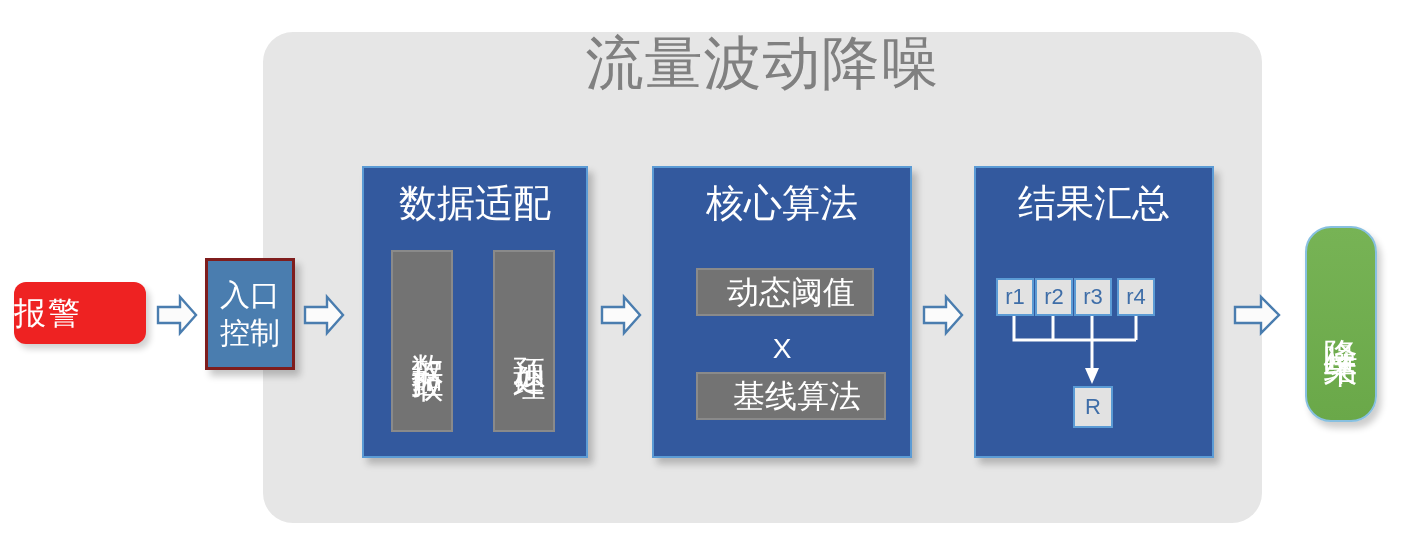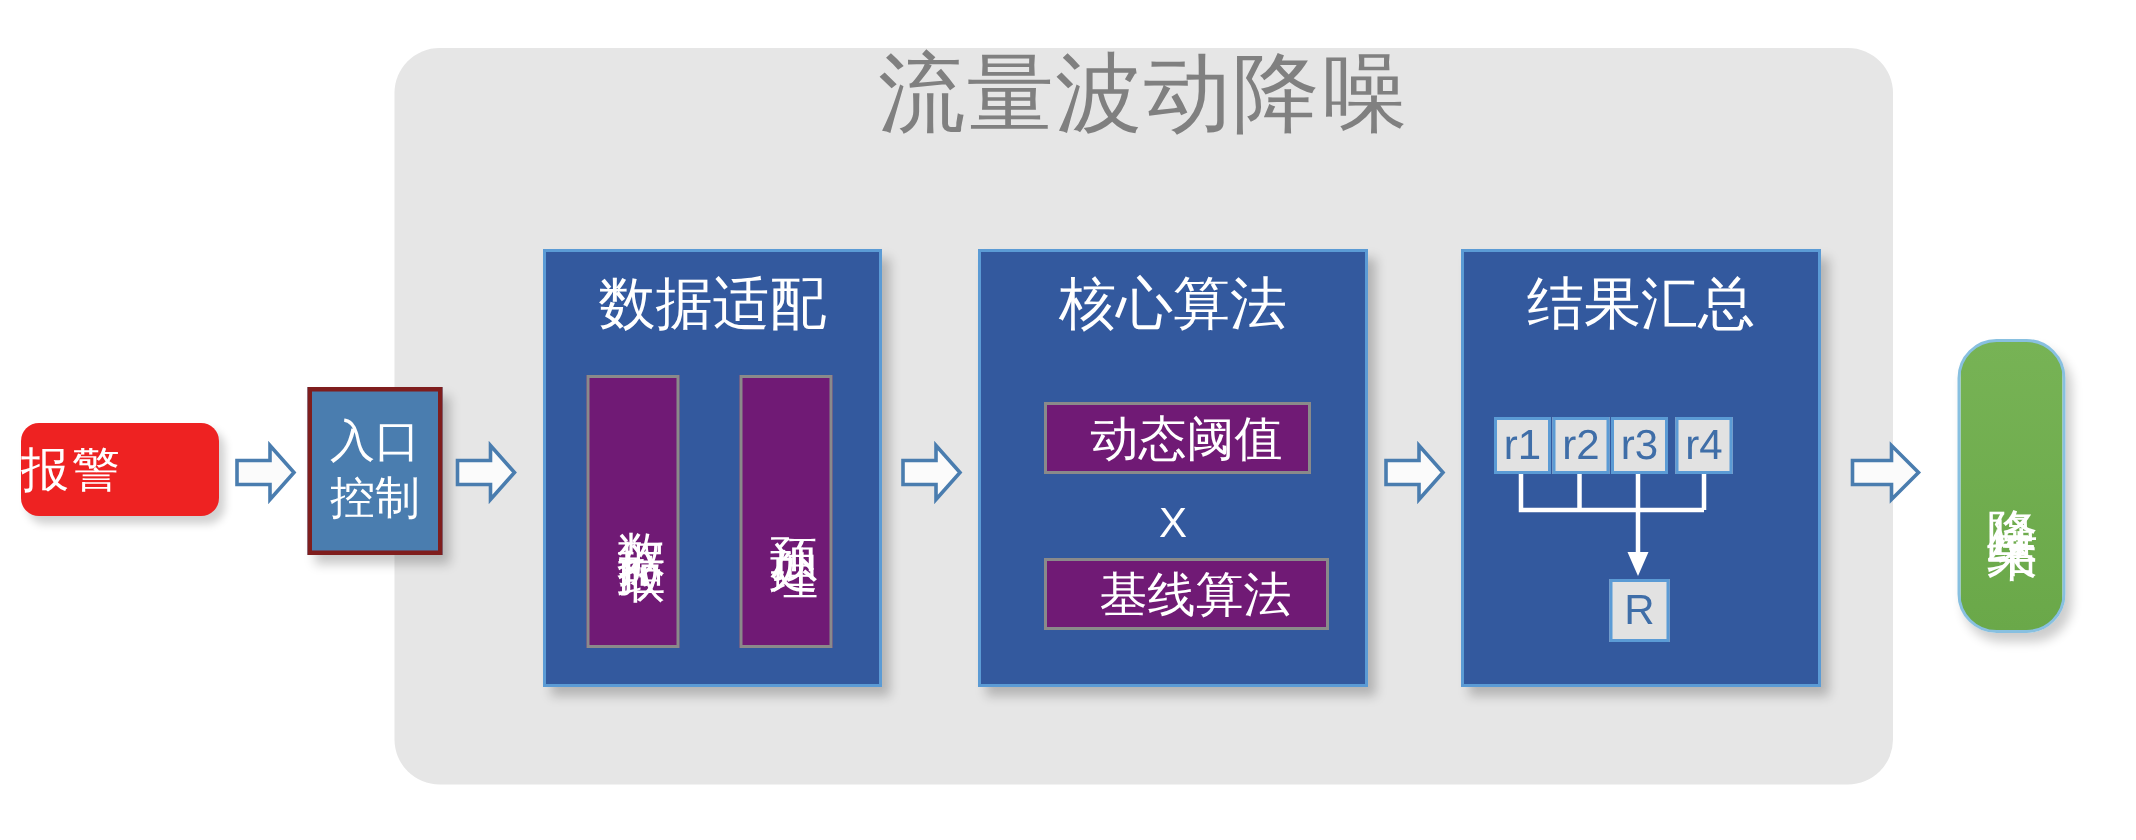--- a/index.html
+++ b/index.html
@@ -34,21 +34,21 @@
   }
   .stagebox > .hdr{
     position:absolute;left:0;right:0;top:12px;
     text-align:center;color:#ffffff;
     font-size:38px;line-height:46px;white-space:nowrap;
   }
 
   
   .chip{
     position:absolute;
-    background:#701a75;
+    background:#737373;
     border:2px solid #8a8a8a;
     box-sizing:border-box;
     color:#ffffff;
     display:flex;align-items:center;justify-content:center;
     text-align:center;
     padding-left:12px;
   }
   .chip.vert{
     writing-mode:vertical-rl;
     text-orientation:upright;
@@ -101,21 +101,21 @@
   .arrow{position:absolute;}
   .arrow svg{display:block;}
 
   
   .rbox{
     position:absolute;
     background:#e2e2e2;
     border:2px solid #5b9bd5;
     box-sizing:border-box;
     display:flex;align-items:center;justify-content:center;
-    color:#3f6ea8;font-size:28px;line-height:24px;
+    color:#3f6ea8;font-size:22px;line-height:24px;
   }
   .tree-svg{position:absolute;left:0;top:0;}
 </style>
 </head>
 <body>
 
 <div class="stage">
 
   <div class="panel"></div>
   <div class="panel-title">流量波动降噪</div>

